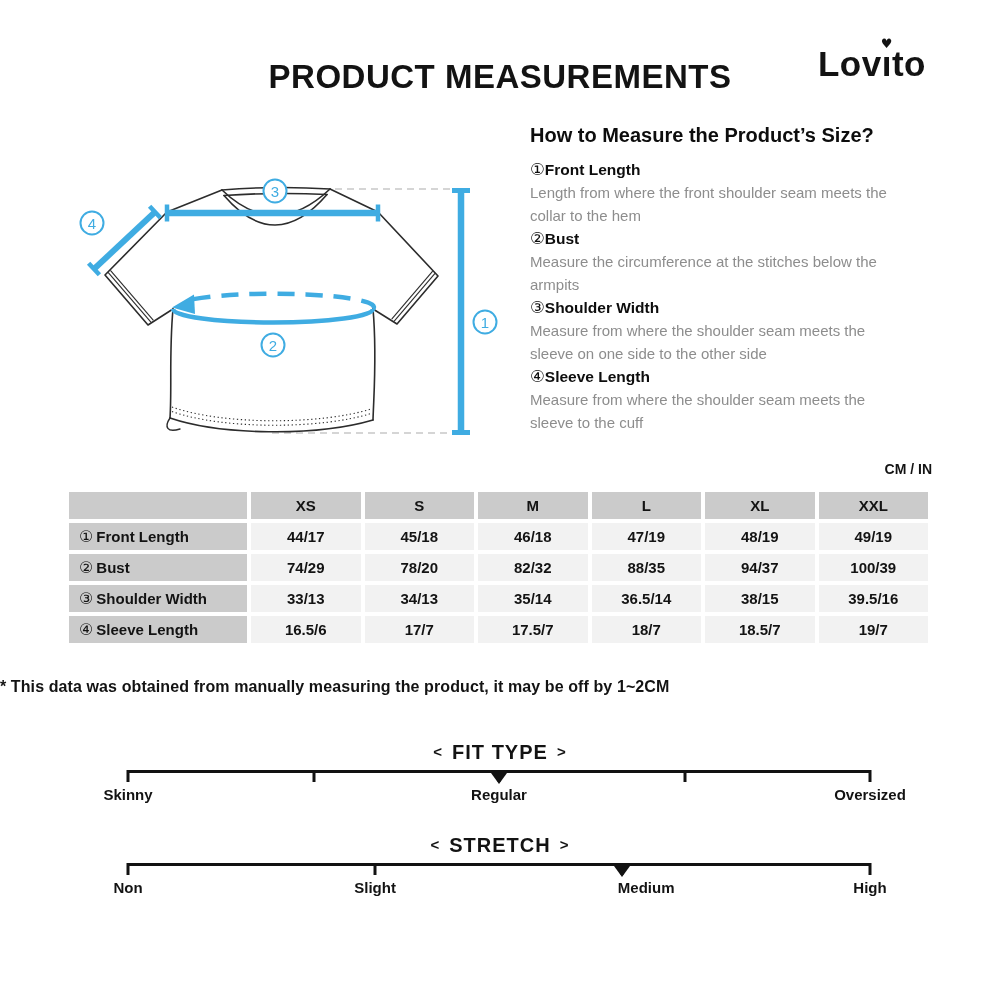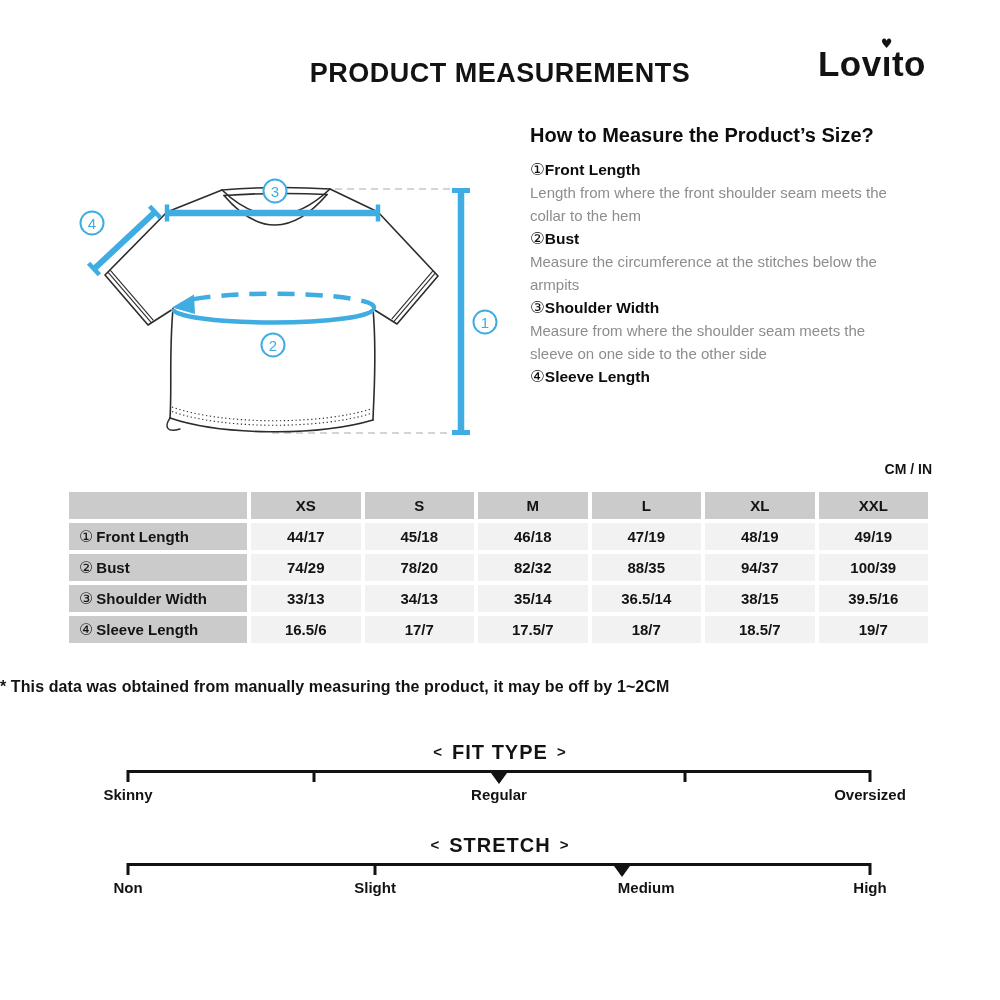--- a/index.html
+++ b/index.html
@@ -1,20 +1,20 @@
 <!DOCTYPE html>
 <html style="--accent: #3FACE2;"><head>
 <meta charset="utf-8">
 <style>
   :root{ --accent:#3FACE2; --ink:#131313; --muted:#8d8d8d; --hdr:#cbcbcb; --cell:#f2f2f2; }
   *{margin:0;padding:0;box-sizing:border-box;}
   html,body{width:1000px;height:1000px;background:#fff;font-family:"Liberation Sans","DejaVu Sans",sans-serif;color:var(--ink);}
   .stage{position:relative;width:1000px;height:1000px;overflow:hidden;background:#fff;}
 
-  .page-title{position:absolute;top:58px;left:0;width:1000px;text-align:center;font-size:27px;font-weight:800;letter-spacing:.5px;}
+  .page-title{position:absolute;top:58px;left:0;width:1000px;text-align:center;font-size:33px;font-weight:800;letter-spacing:.5px;}
   .brand{position:absolute;top:44px;right:74px;font-size:35px;font-weight:800;letter-spacing:.5px;}
   .brand .iwrap{position:relative;display:inline-block;}
   .brand .heart{position:absolute;left:50%;top:-7px;transform:translateX(-50%);font-size:13px;line-height:1;font-family:"DejaVu Sans",sans-serif;}
 
   .diagram{position:absolute;left:60px;top:148px;width:460px;height:312px;}
   .diagram svg{width:100%;height:100%;display:block;}
   .accent-stroke{stroke:var(--accent);}
   .accent-fill{fill:var(--accent);}
 
   .howto{position:absolute;left:530px;top:124px;width:372px;}
@@ -121,20 +121,21 @@
   <div class="howto">
     <h2>How to Measure the Product’s Size?</h2>
     <div>
         <div class="hname"><span class="cnum2">①</span><span>Front Length</span></div>
         <div class="hdesc">Length from where the front shoulder seam meets the collar to the hem</div>
         <div class="hname"><span class="cnum2">②</span><span>Bust</span></div>
         <div class="hdesc">Measure the circumference at the stitches below the armpits</div>
         <div class="hname"><span class="cnum2">③</span><span>Shoulder Width</span></div>
         <div class="hdesc">Measure from where the shoulder seam meets the sleeve on one side to the other side</div>
         <div class="hname"><span class="cnum2">④</span><span>Sleeve Length</span></div>
+        <div class="hdesc">Measure from where the shoulder seam meets the sleeve to the cuff</div>
       </div>
   </div>
 
   <div class="unit-label">CM / IN</div>
 
   <table class="size-table">
     <colgroup>
         <col style="width:178px">
         <col>
         <col>

